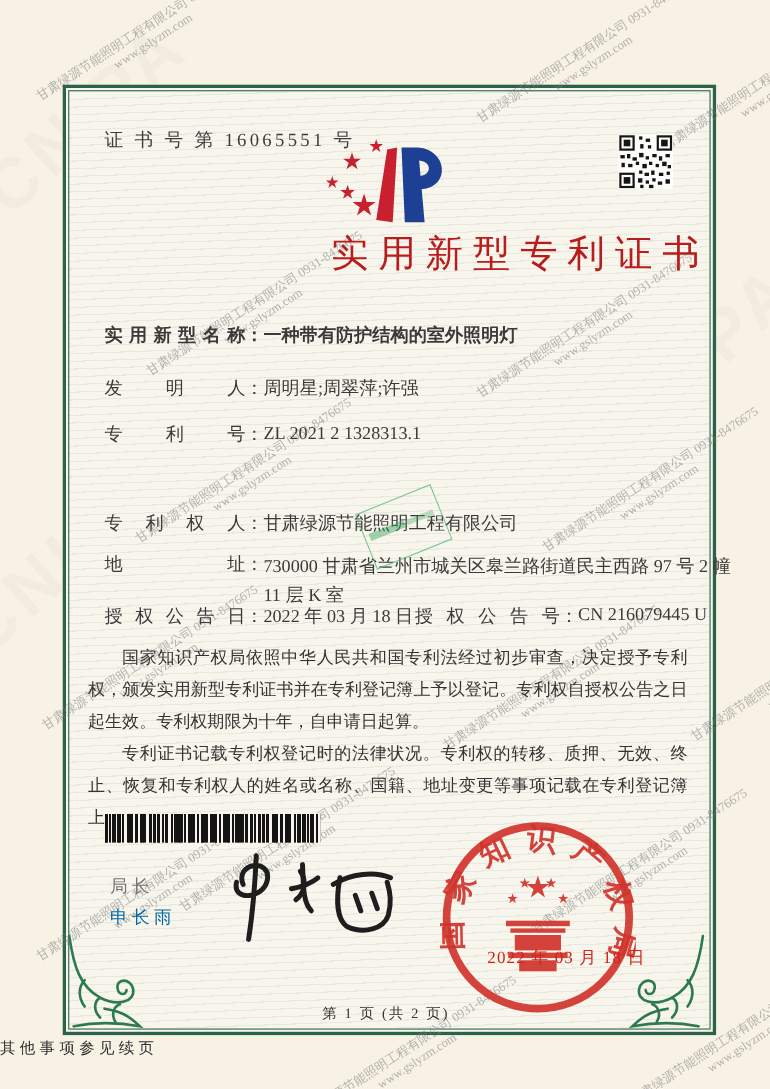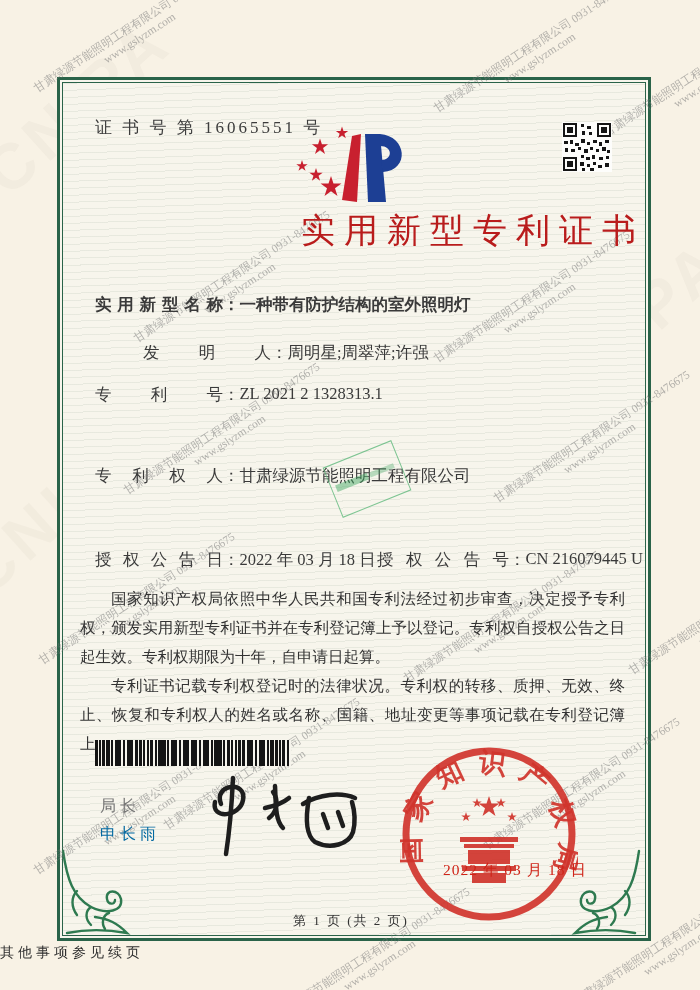--- a/index.html
+++ b/index.html
@@ -172,28 +172,31 @@
       <rect x="20" y="46" width="3" height="3"></rect>
         <rect x="28" y="46" width="4" height="3"></rect>
     </g>
   </svg>
 
   <div class="title">实用新型专利证书</div>
 
   <div class="row" style="top:294px;font-weight:bold;">
     <span class="flabel">实用新型名称</span><span class="colon">：</span><span class="fvalue">一种带有防护结构的室外照明灯</span>
   </div>
-  <div class="row" style="top:342px;margin-left:48px;">
+  <div class="row" style="top:342px;">
     <span class="flabel">发明人</span><span class="colon">：</span><span class="fvalue">周明星;周翠萍;许强</span>
   </div>
   <div class="row" style="top:384px;">
     <span class="flabel">专利号</span><span class="colon">：</span><span class="fvalue">ZL 2021 2 1328313.1</span>
   </div>
   <div class="row" style="top:465px;">
     <span class="flabel">专利权人</span><span class="colon">：</span><span class="fvalue">甘肃绿源节能照明工程有限公司</span>
+  </div>
+  <div class="row" style="top:502px;">
+    <span class="flabel">地址</span><span class="colon">：</span><span class="fvalue wrap">730000 甘肃省兰州市城关区皋兰路街道民主西路 97 号 2 幢 11 层 K 室</span>
   </div>
   <div class="row" style="top:549px;">
     <span class="flabel">授权公告日</span><span class="colon">：</span><span class="fvalue">2022 年 03 月 18 日</span>
   </div>
   <div class="row" style="top:549px;left:377px;">
     <span class="flabel2">授权公告号</span><span class="colon">：</span><span class="fvalue">CN 216079445 U</span>
   </div>
 
   <div class="stamp">
     <div class="s1"></div>

